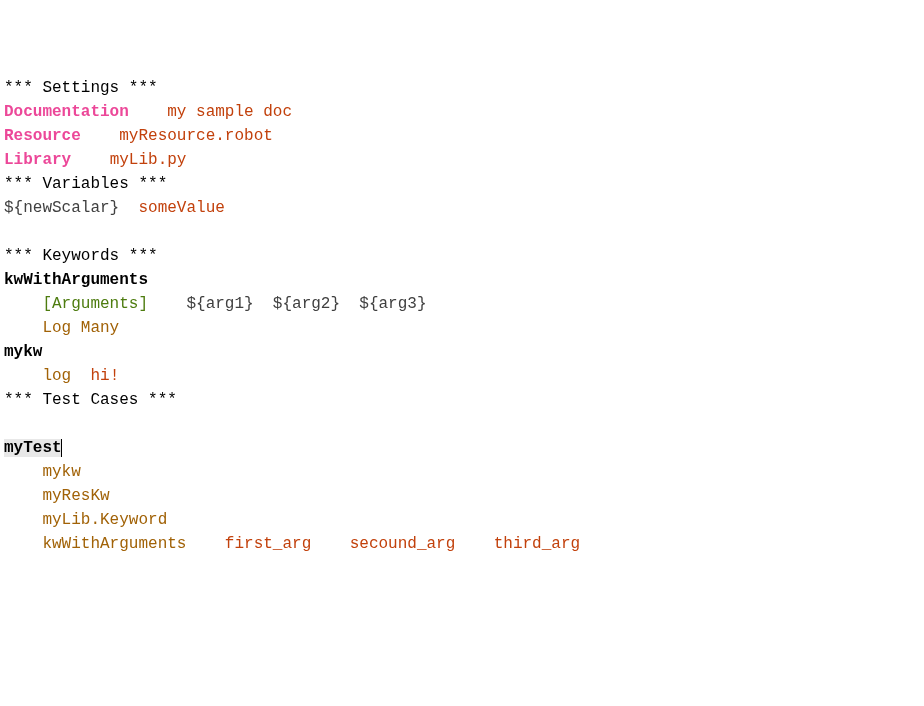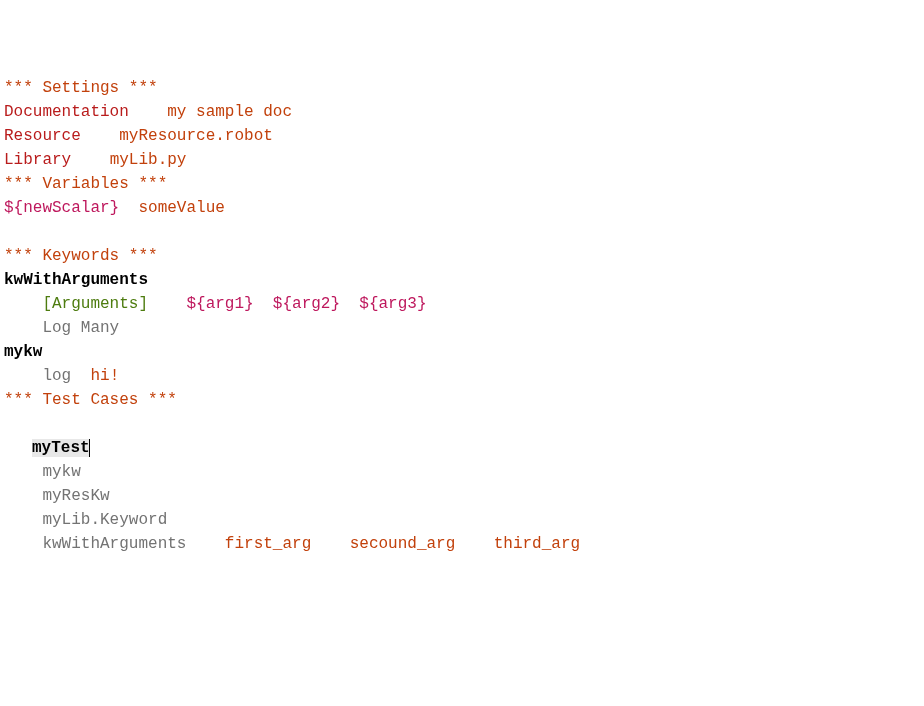--- a/index.html
+++ b/index.html
@@ -5,32 +5,31 @@
     * { margin: 0; padding: 0; box-sizing: border-box; }
     body {
       font-family: Consolas, 'Courier New', monospace;
       font-size: 16px;
       line-height: 1.5;
       background: #fff;
       color: #000;
       padding: 4px;
       white-space: pre;
     }
-    .section { color: #c2410c; }
-    .var { color: #be185d; }
-    .kwcall { color: #737373; }
+    .section { color: #000000; }
+    .var { color: #404040; }
+    .kwcall { color: #a16207; }
     .setting { color: #4d7c0f; }
-    .purple { color: #b91c1c; }
+    .purple { color: #ec4899; font-weight: bold; }
     .bold { font-weight: bold; color: #000; }
     .txt { color: #c2410c; }
     .caret-sel {
       background: #e8e8e8;
       position: relative;
       font-weight: bold;
-      margin-left: 28px;
     }
     .caret-sel::after {
       content: '';
       position: absolute;
       right: 0;
       top: 0;
       bottom: 0;
       width: 1px;
       background: #000;
     }

